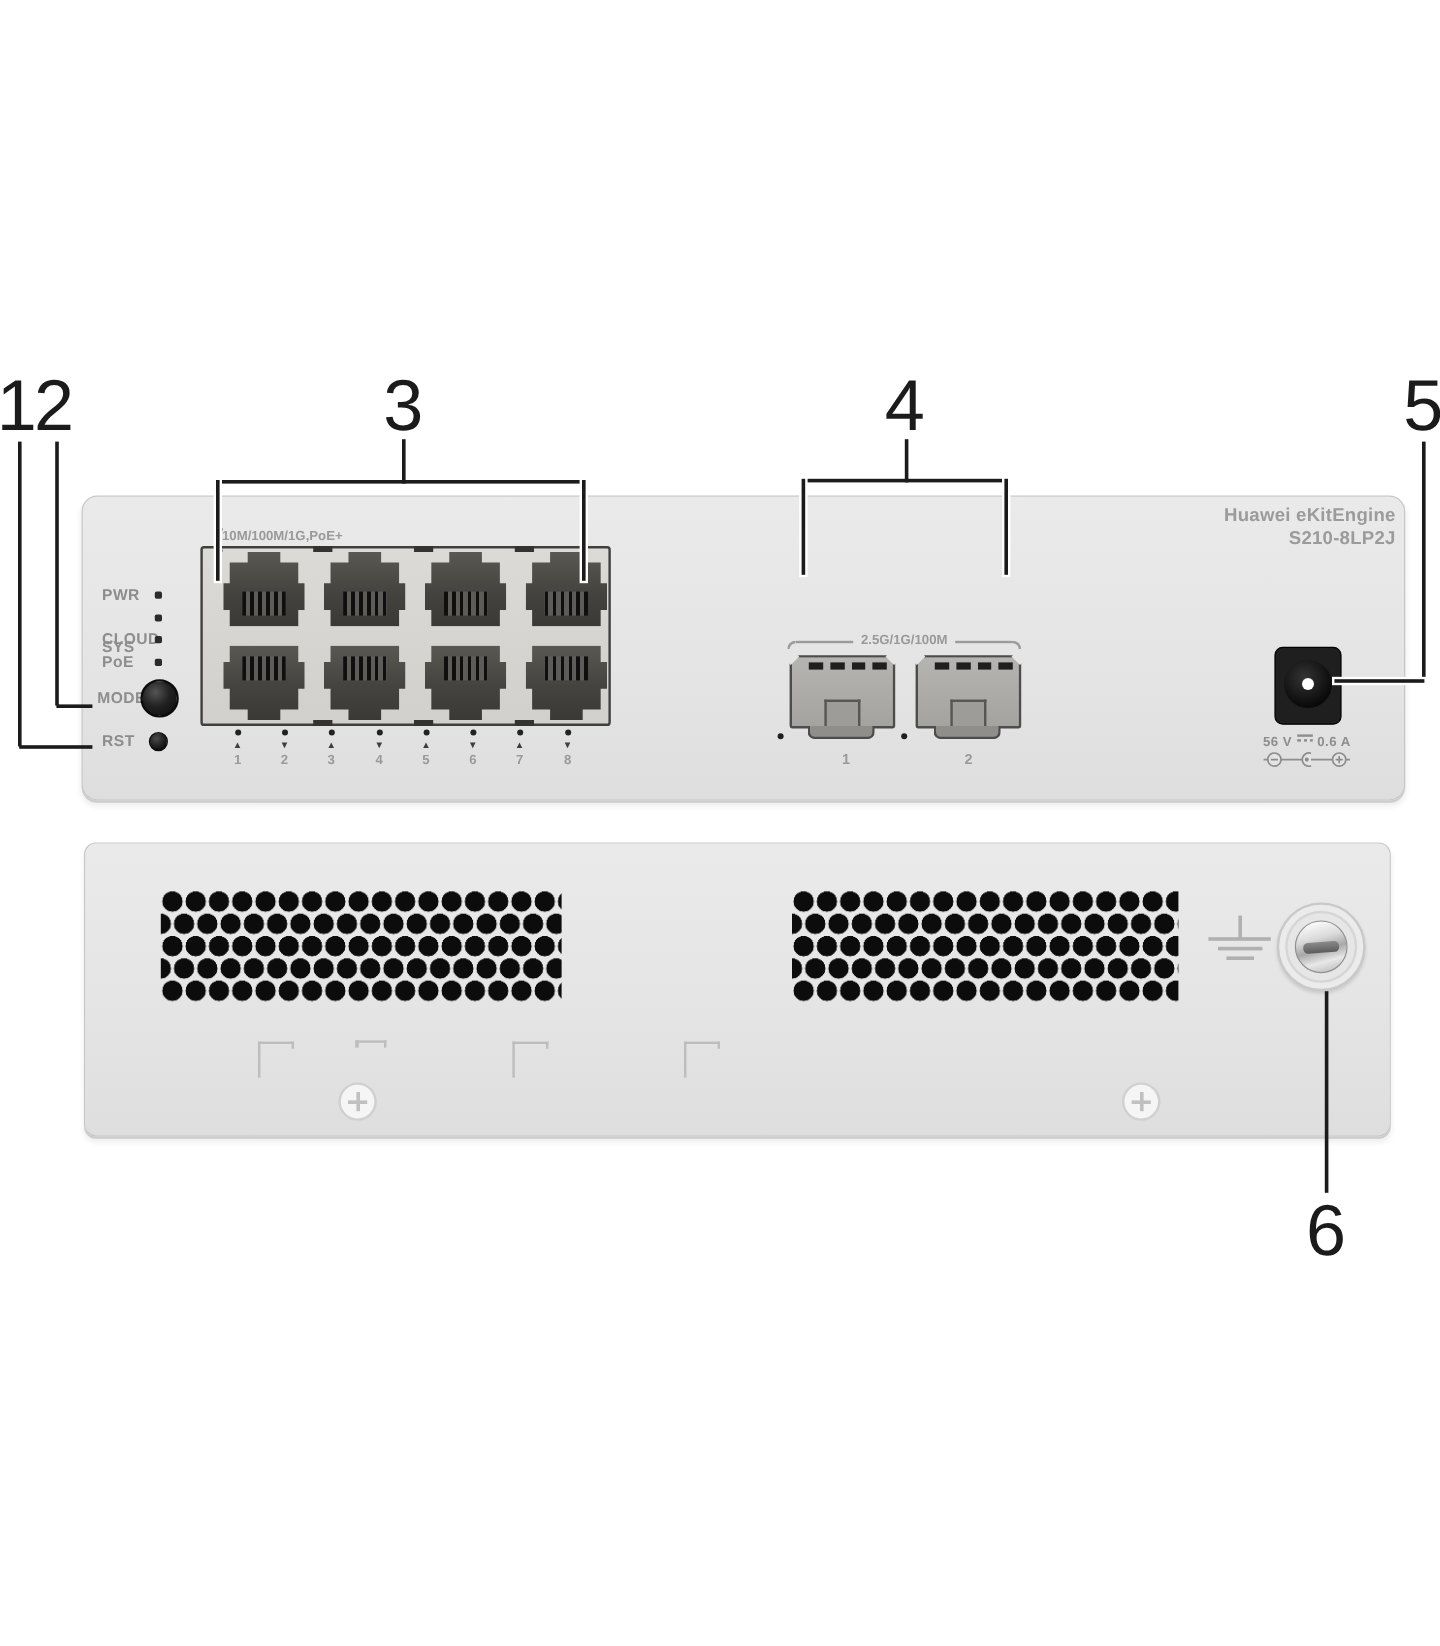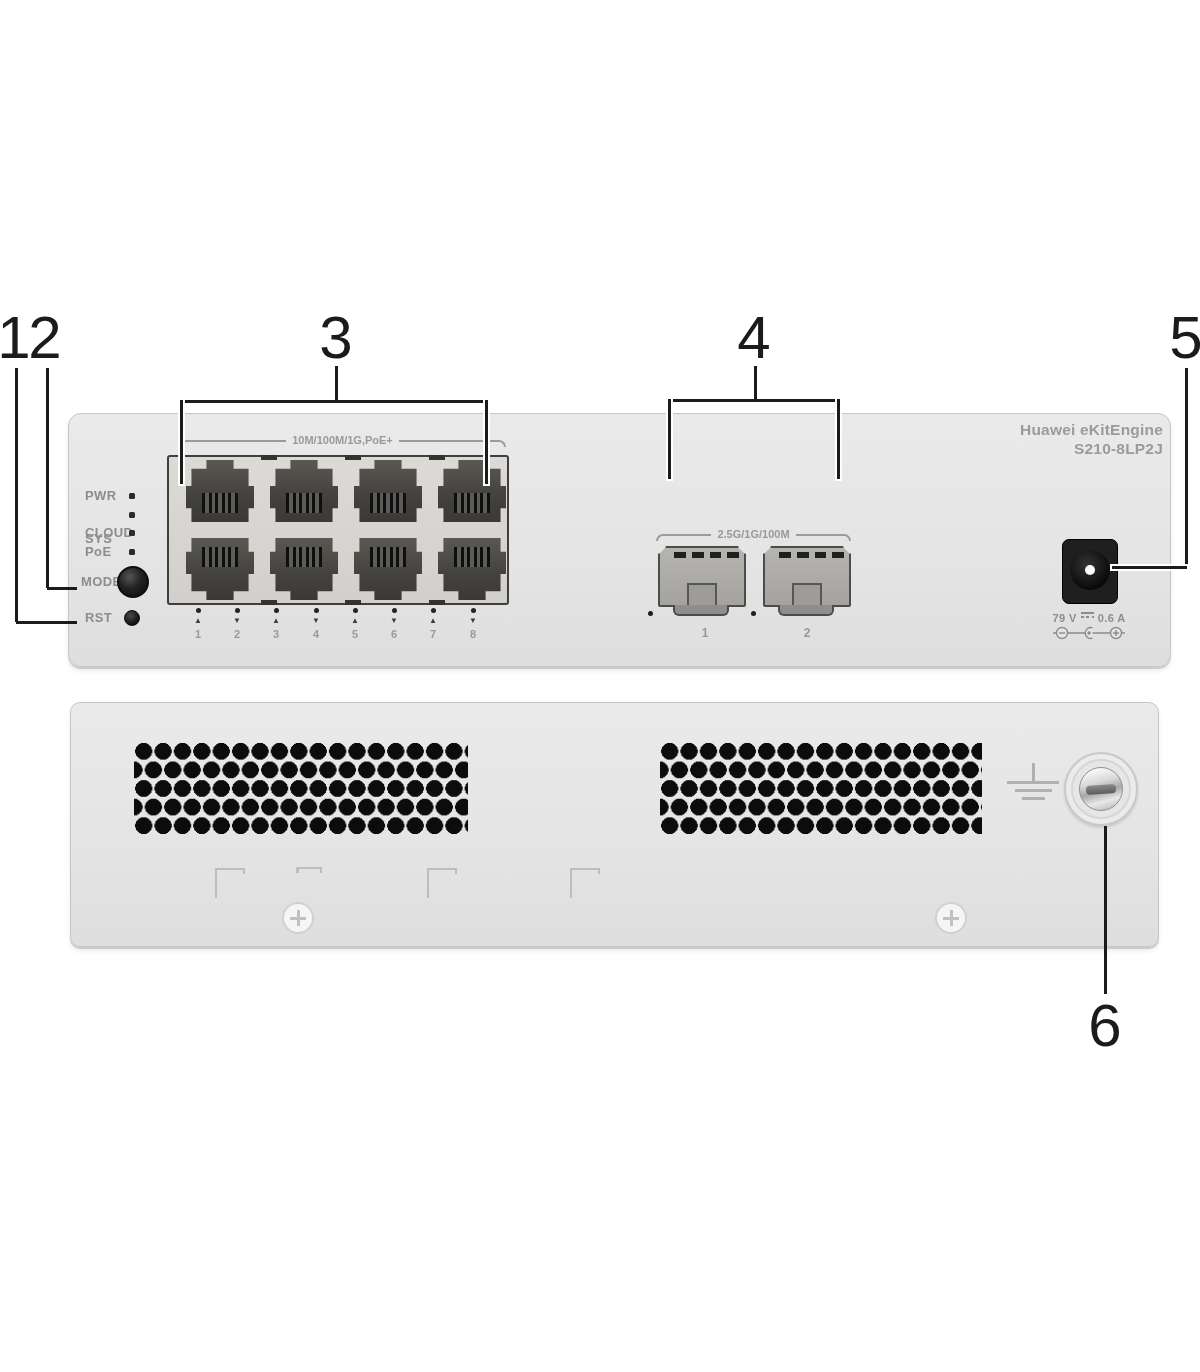--- a/index.html
+++ b/index.html
@@ -164,21 +164,21 @@
     <div class="led-label" style="top:111px;">CLOUD</div>
     <div class="led-dot" style="top:116px;"></div>
     <div class="led-label" style="top:130px;">PoE</div>
     <div class="led-dot" style="top:135px;"></div>
 
     <div class="led-label" style="top:160px;left:12px;">MODE</div>
     <div class="btn-mode"></div>
     <div class="led-label" style="top:196px;">RST</div>
     <div class="btn-rst"></div>
 
-    <div class="glabel" style="left:110px;top:26px;width:327px;">
+    <div class="glabel" style="left:110px;top:26px;width:327px;flex-direction:column;">
       <span class="hk l"></span>
       <span class="ln"></span>
       <span class="tx">10M/100M/1G,PoE+</span>
       <span class="ln"></span>
       <span class="hk r"></span>
     </div>
 
     <div id="rj45-block">
       <div class="ftick" style="left:92px;top:-2px;"></div>
       <div class="ftick" style="left:176px;top:-2px;"></div>
@@ -289,21 +289,21 @@
     <div class="sfp-led" style="left:579px;"></div>
     <div class="sfp-led" style="left:682px;"></div>
     <div class="sfp-num" style="left:626px;">1</div>
     <div class="sfp-num" style="left:728px;">2</div>
 
     <div id="power-jack">
       <div class="face"></div>
       <div class="pin"></div>
     </div>
     <div class="rating">
-      <span>79 V</span><span class="dc-symbol"><i></i></span><span>0.6 A</span>
+      <span>56 V</span><span class="dc-symbol"><i></i></span><span>0.6 A</span>
     </div>
     <div class="polarity">
       <svg width="76" height="16" viewBox="0 0 76 16">
         <g stroke="#8d8d8d" stroke-width="1.4" fill="none">
           <line x1="2" y1="8" x2="74" y2="8"></line>
           <circle cx="11" cy="8" r="5.5" fill="#e4e4e4"></circle>
           <line x1="8" y1="8" x2="14" y2="8"></line>
           <path d="M41.5 2.8 A5.5 5.5 0 1 0 41.5 13.2" fill="#e4e4e4"></path>
           <circle cx="38" cy="8" r="1.7" fill="#8d8d8d" stroke="none"></circle>
           <circle cx="65" cy="8" r="5.5" fill="#e4e4e4"></circle>

